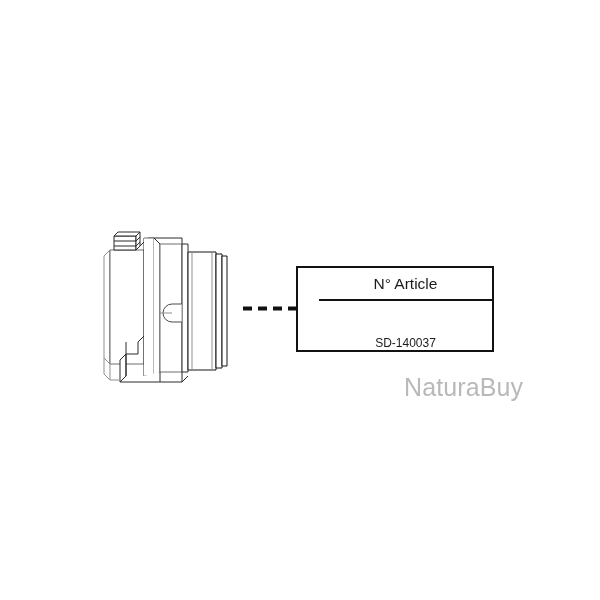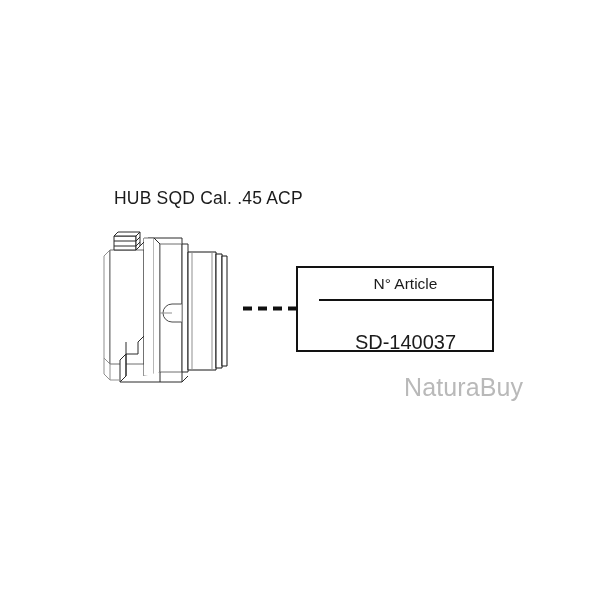--- a/index.html
+++ b/index.html
@@ -73,21 +73,21 @@
     align-items: center;
     justify-content: center;
     box-sizing: border-box;
   }
   #ref-table .th-text {
     font-size: 15.5px;
     color: #1b1b1b;
     white-space: nowrap;
   }
   #ref-table .td-text {
-    font-size: 20px;
+    font-size: 12px;
     color: #1b1b1b;
     white-space: nowrap;
     margin-top: 34px;
   }
 
   
   #watermark {
     position: absolute;
     left: 404px;
     top: 373px;
@@ -96,21 +96,20 @@
     letter-spacing: 0.1px;
     white-space: nowrap;
     user-select: none;
   }
 </style>
 </head>
 <body>
 
 <div id="page">
 
-  <div id="part-title">HUB SQD Cal. .45 ACP</div>
 
   <div id="drawing">
     <svg width="160" height="170" viewBox="0 0 160 170" xmlns="http://www.w3.org/2000/svg">
       <g fill="none" stroke="#141414" stroke-width="1" stroke-linejoin="miter" stroke-linecap="butt">
 
         <path d="M 8,34 L 8,136 L 14,142 L 14,28 Z" fill="#ffffff" stroke="#8f8f8f"></path>
         <path d="M 14,28 L 14,142" stroke="#8f8f8f"></path>
         <path d="M 8,34 L 14,28" stroke="#8f8f8f"></path>
         <path d="M 8,136 L 14,142" stroke="#8f8f8f"></path>
 

